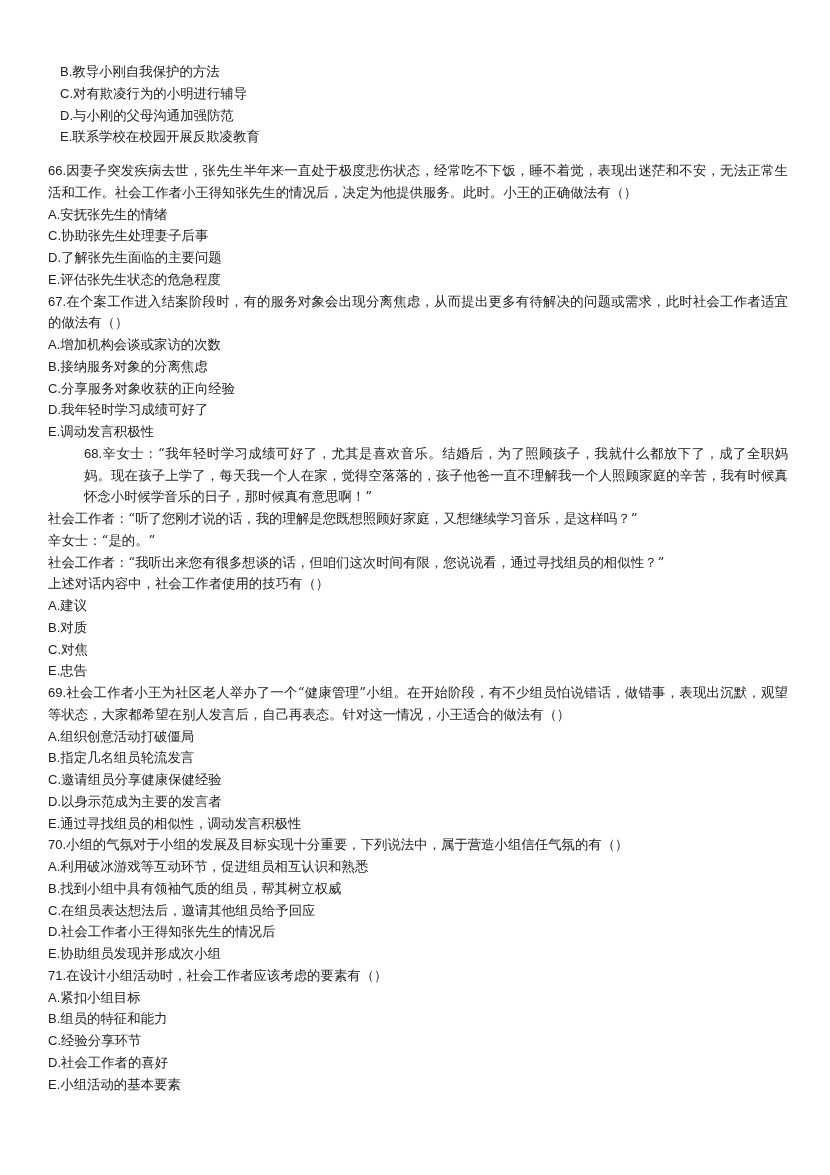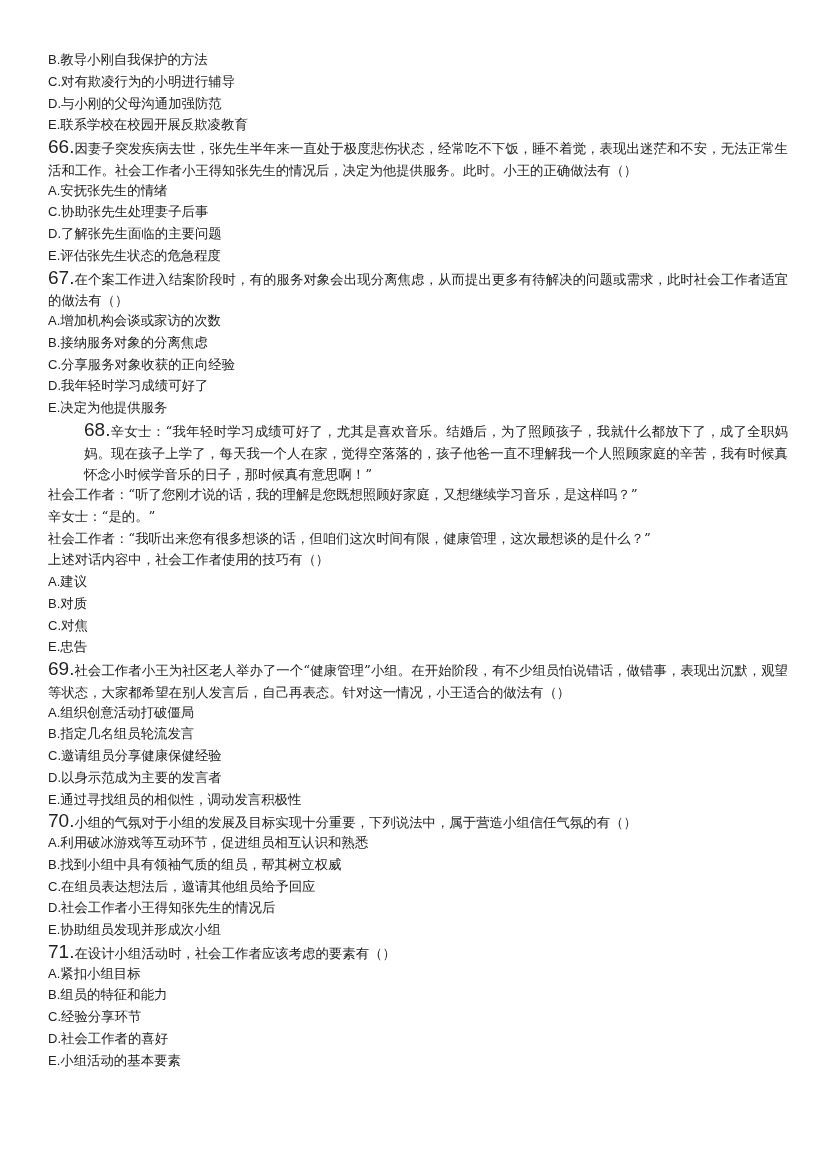--- a/index.html
+++ b/index.html
@@ -7,23 +7,23 @@
   .page {
     position: absolute; left: 48px; top: 49px; width: 740px;
     font-family: "DejaVu Serif", "Liberation Serif", serif;
     font-size: 13.4px; color: #222222; line-height: 21.75px;
   }
   .line { white-space: nowrap; overflow: visible; height: 21.75px; }
   .para { white-space: normal; text-align: justify; text-justify: inter-character; }
   .para.lines2 { height: 43.5px; }
   .para.lines3 { height: 65.25px; margin-left: 36px; }
   .lbl { font-family: "Liberation Sans", "DejaVu Sans", sans-serif; font-size: 13px; color: #222; }
-  .num { font-family: "Liberation Sans", "DejaVu Sans", sans-serif; font-size: 19px; }
+  .num { font-family: "Liberation Sans", "DejaVu Sans", sans-serif; font-size: 13px; }
   .question { margin: 0; }
-  .options { margin: 0; }
+  .options { margin: 12px; }
 </style>
 </head>
 <body>
 
 <div class="page">
 
   <div class="options">
     <div class="line"><span class="lbl">B</span><span class="lbl">.</span><span>教导小刚自我保护的方法</span></div>
     <div class="line"><span class="lbl">C</span><span class="lbl">.</span><span>对有欺凌行为的小明进行辅导</span></div>
     <div class="line"><span class="lbl">D</span><span class="lbl">.</span><span>与小刚的父母沟通加强防范</span></div>
@@ -37,28 +37,28 @@
     <div class="line"><span class="lbl">D</span><span class="lbl">.</span><span>了解张先生面临的主要问题</span></div>
     <div class="line"><span class="lbl">E</span><span class="lbl">.</span><span>评估张先生状态的危急程度</span></div>
   </div>
 
   <div class="question">
     <div class="para lines2"><span class="num">67.</span><span>在个案工作进入结案阶段时，有的服务对象会出现分离焦虑，从而提出更多有待解决的问题或需求，此时社会工作者适宜的做法有（）</span></div>
     <div class="line"><span class="lbl">A</span><span class="lbl">.</span><span>增加机构会谈或家访的次数</span></div>
     <div class="line"><span class="lbl">B</span><span class="lbl">.</span><span>接纳服务对象的分离焦虑</span></div>
     <div class="line"><span class="lbl">C</span><span class="lbl">.</span><span>分享服务对象收获的正向经验</span></div>
     <div class="line"><span class="lbl">D</span><span class="lbl">.</span><span>我年轻时学习成绩可好了</span></div>
-    <div class="line"><span class="lbl">E</span><span class="lbl">.</span><span>决定为他提供服务</span></div>
+    <div class="line"><span class="lbl">E</span><span class="lbl">.</span><span>调动发言积极性</span></div>
   </div>
 
   <div class="question">
     <div class="para lines3"><span class="num">68.</span><span>辛女士：“我年轻时学习成绩可好了，尤其是喜欢音乐。结婚后，为了照顾孩子，我就什么都放下了，成了全职妈妈。现在孩子上学了，每天我一个人在家，觉得空落落的，孩子他爸一直不理解我一个人照顾家庭的辛苦，我有时候真怀念小时候学音乐的日子，那时候真有意思啊！”</span></div>
     <div class="line">社会工作者：“听了您刚才说的话，我的理解是您既想照顾好家庭，又想继续学习音乐，是这样吗？”</div>
     <div class="line">辛女士：“是的。”</div>
-    <div class="line">社会工作者：“我听出来您有很多想谈的话，但咱们这次时间有限，健康管理，这次最想谈的是什么？”</div>
+    <div class="line">社会工作者：“我听出来您有很多想谈的话，但咱们这次时间有限，您说说看，通过寻找组员的相似性？”</div>
     <div class="line">上述对话内容中，社会工作者使用的技巧有（）</div>
     <div class="line"><span class="lbl">A</span><span class="lbl">.</span><span>建议</span></div>
     <div class="line"><span class="lbl">B</span><span class="lbl">.</span><span>对质</span></div>
     <div class="line"><span class="lbl">C</span><span class="lbl">.</span><span>对焦</span></div>
     <div class="line"><span class="lbl">E</span><span class="lbl">.</span><span>忠告</span></div>
   </div>
 
   <div class="question">
     <div class="para lines2"><span class="num">69.</span><span>社会工作者小王为社区老人举办了一个“健康管理”小组。在开始阶段，有不少组员怕说错话，做错事，表现出沉默，观望等状态，大家都希望在别人发言后，自己再表态。针对这一情况，小王适合的做法有（）</span></div>
     <div class="line"><span class="lbl">A</span><span class="lbl">.</span><span>组织创意活动打破僵局</span></div>

